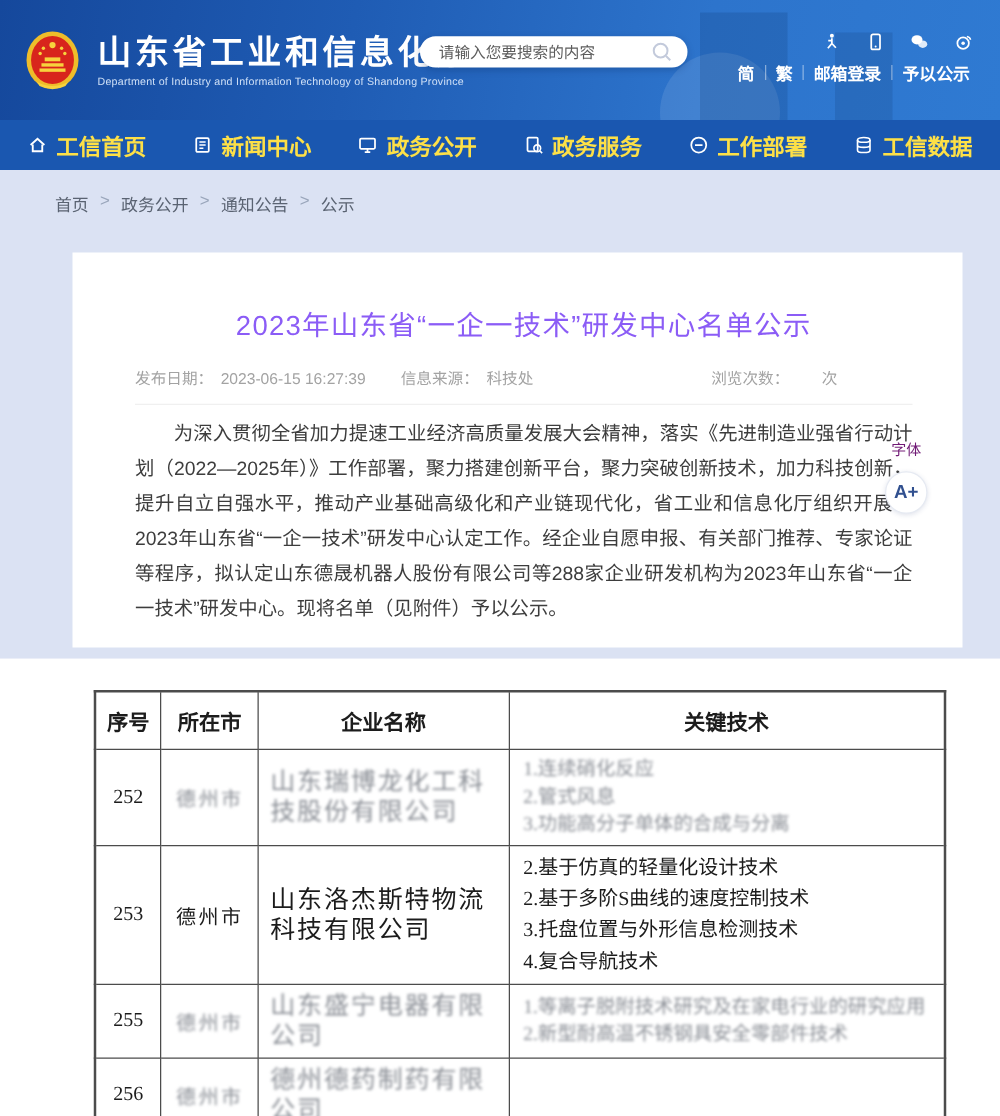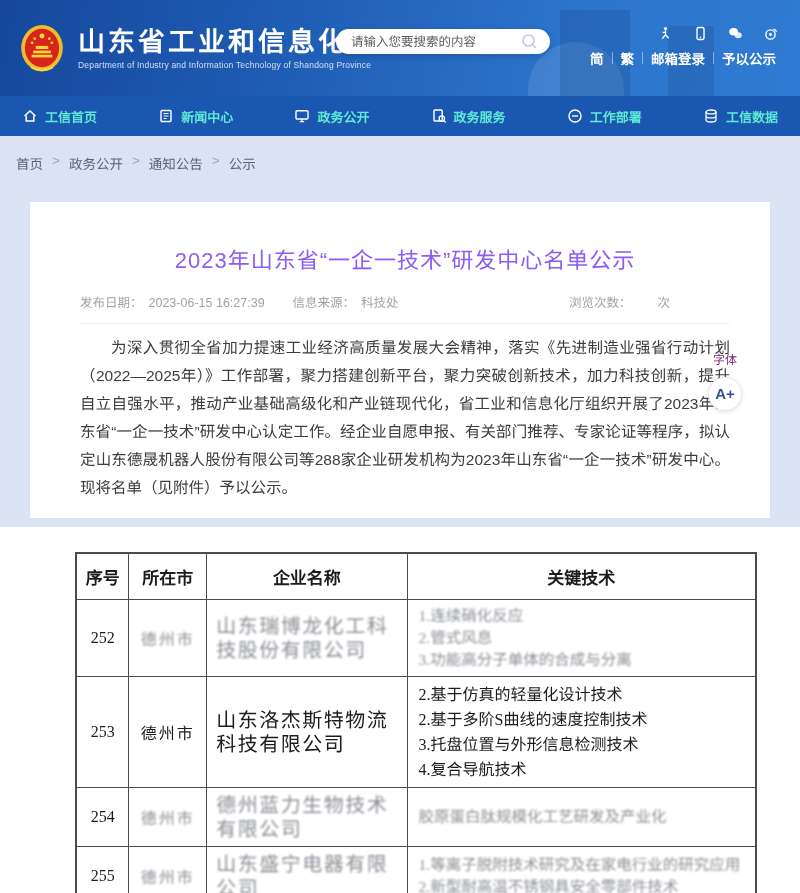--- a/index.html
+++ b/index.html
@@ -29,26 +29,26 @@
   .topbar-icons span { width:15px; height:15px; color:#fff; cursor:pointer; }
   .topbar-icons svg { width:15px; height:15px; display:block; }
   .topbar-links { position:absolute; right:16px; top:48px; display:flex; align-items:center;
     color:#fff; font-size:13.5px; font-weight:bold; }
   .topbar-links a { color:#fff; text-decoration:none; margin:0 8px; cursor:pointer; }
   .topbar-links .sep { width:1px; height:12px; background:rgba(255,255,255,.45); }
 
   
   .nav { height:40px; background:#1a57b0; display:flex; align-items:center;
     padding:0 14px; justify-content:space-between; }
-  .nav-item { display:flex; align-items:center; gap:7px; color:#5eead4; font-size:13px;
+  .nav-item { display:flex; align-items:center; gap:7px; color:#fde047; font-size:18px;
     font-weight:bold; cursor:pointer; padding:0 8px; }
   .nav-item svg { width:16px; height:16px; display:block; color:#fff; }
 
   
-  .blue-zone { background:#dbe2f3; padding-bottom:9px; }
+  .blue-zone { background:#dbe2f3; padding-bottom:9px;padding-left:28px; }
   .breadcrumb { padding:17px 0 15px 16px; font-size:13.5px; color:#5a6372; display:flex; gap:9px; }
   .breadcrumb a { color:#5a6372; text-decoration:none; cursor:pointer; }
   .breadcrumb .bsep { color:#9aa6bb; }
 
   
   .card { position:relative; background:#fff; margin:14px 30px 0 30px; padding:24px 40px 16px 50px;
     min-height:212px; }
   .article-title { text-align:center; font-size:22px; font-weight:normal; color:#8b5cf6;
     letter-spacing:1px; margin-top:16px; }
   .meta-row { display:flex; justify-content:space-between; margin-top:18px;
@@ -286,28 +286,20 @@
             <td class="cell-city">德州市</td>
             <td class="cell-comp">山东洛杰斯特物流科技有限公司</td>
             <td class="cell-tech">
               <div>2.基于仿真的轻量化设计技术</div>
               <div>2.基于多阶S曲线的速度控制技术</div>
               <div>3.托盘位置与外形信息检测技术</div>
               <div>4.复合导航技术</div>
             </td>
           </tr>
           <tr>
-            <td class="cell-no">254</td>
-            <td class="cell-city blur">德州市</td>
-            <td class="cell-comp blur">德州蓝力生物技术有限公司</td>
-            <td class="cell-tech blur">
-              <div>胶原蛋白肽规模化工艺研发及产业化</div>
-            </td>
-          </tr>
-          <tr>
             <td class="cell-no">255</td>
             <td class="cell-city blur">德州市</td>
             <td class="cell-comp blur">山东盛宁电器有限公司</td>
             <td class="cell-tech blur">
               <div>1.等离子脱附技术研究及在家电行业的研究应用</div>
               <div>2.新型耐高温不锈钢具安全零部件技术</div>
             </td>
           </tr>
           <tr>
             <td class="cell-no">256</td>

